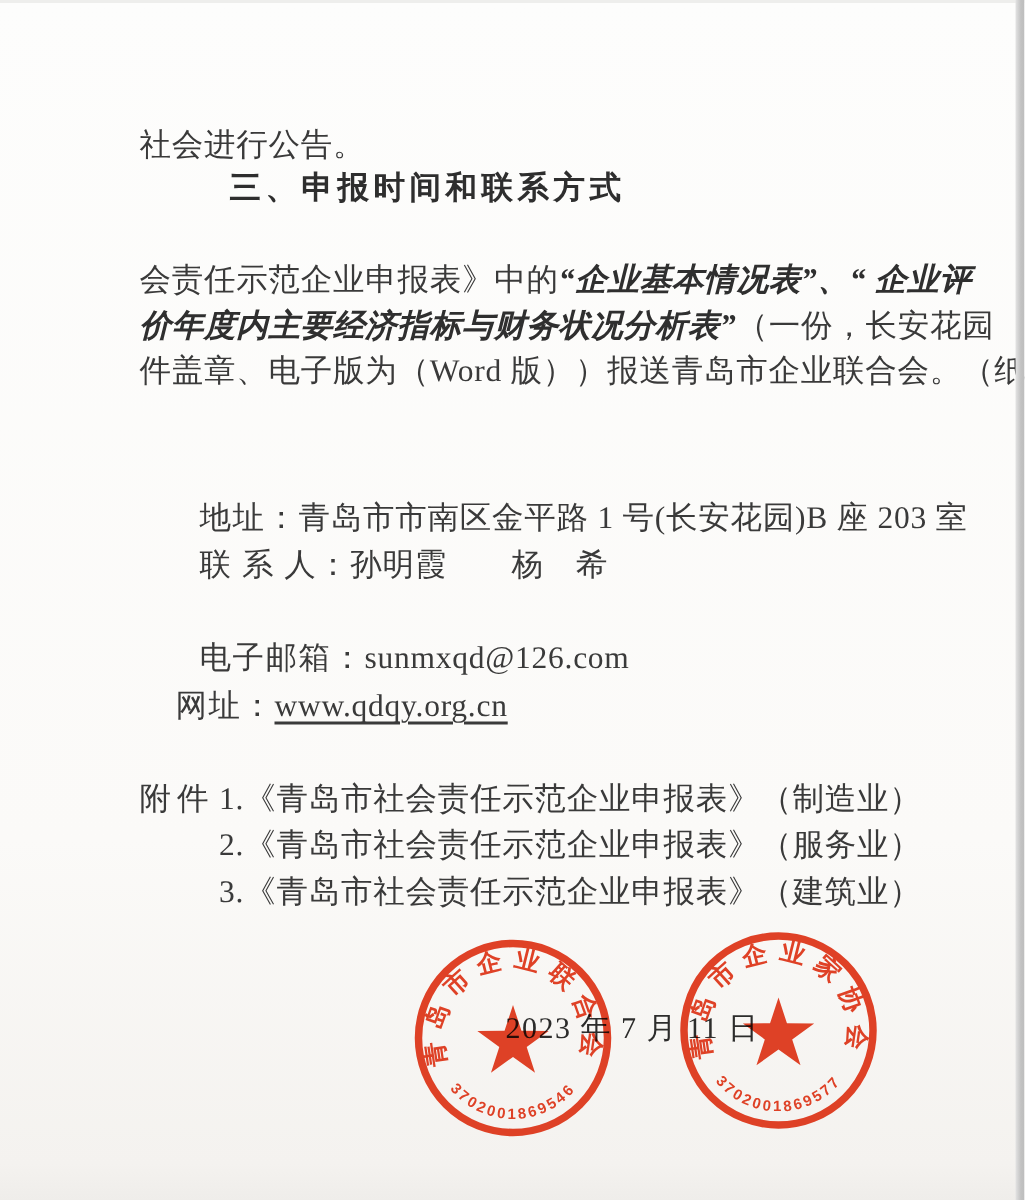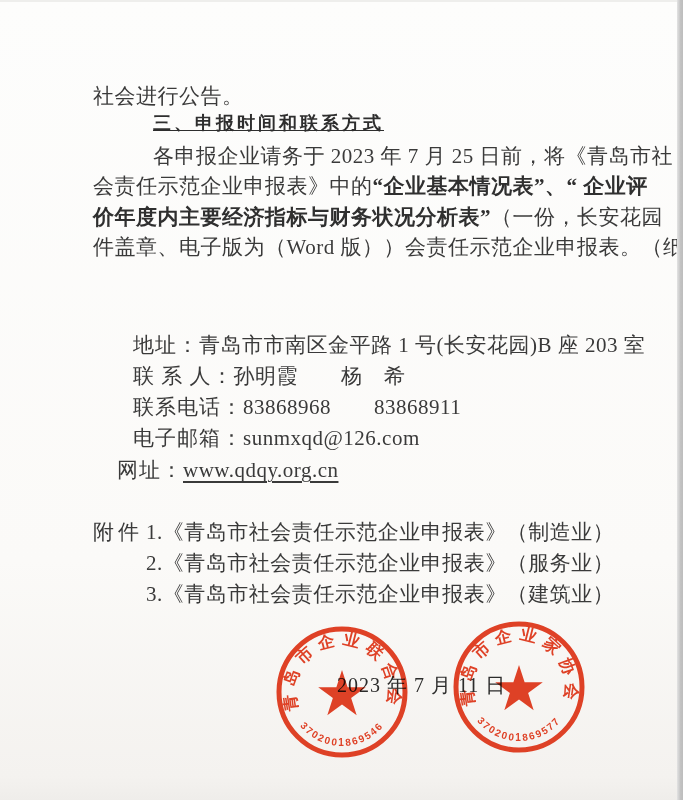--- a/index.html
+++ b/index.html
@@ -18,23 +18,23 @@
   }
   .edge-top{
     position:absolute;top:0;left:0;width:683px;height:2px;background:#eeeeec;
   }
   .line{
     position:absolute;white-space:nowrap;
     font-size:21px;color:#3a3a3a;letter-spacing:0.5px;
   }
   .heading{
     font-family:"Liberation Sans","DejaVu Sans",sans-serif;
-    font-weight:bold;color:#2e2e2e;letter-spacing:3px;font-size:18px;text-decoration:underline;
+    font-weight:bold;color:#2e2e2e;letter-spacing:3px;font-size:21px;
   }
-  .bold-seg{font-weight:bold;color:#2f2f2f;}
+  .bold-seg{font-weight:bold;color:#2f2f2f;font-style:italic;}
   .contact-label{letter-spacing:1px;}
   .underlined{text-decoration:underline;text-underline-offset:4px;}
   .stamp-date{
     position:absolute;left:337px;top:672px;white-space:nowrap;
     font-size:20px;color:#2d2d2d;letter-spacing:1px;z-index:3;
     mix-blend-mode:multiply;
   }
   svg.seal{position:absolute;z-index:2;opacity:0.96;}
   .seal-name{
     font-family:"Liberation Serif","DejaVu Serif",serif;
@@ -47,44 +47,40 @@
 </style>
 </head>
 <body>
 
 <div class="page">
 
   <div class="line" style="left:93px;top:82px;">社会进行公告。</div>
 
   <div class="line heading" style="left:153px;top:111px;">三、申报时间和联系方式</div>
 
-  <div class="line" style="left:153px;top:142px;">各申报企业请务于 2023 年 7 月 25 日前，将《青岛市社</div>
 
   <div class="line" style="left:93px;top:172px;">
     <span>会责任示范企业申报表》中的</span><span class="bold-seg">“企业基本情况表”、“ 企业评</span>
   </div>
 
   <div class="line" style="left:93px;top:203px;">
     <span class="bold-seg">价年度内主要经济指标与财务状况分析表”</span><span>（一份，长安花园</span>
   </div>
 
-  <div class="line" style="left:93px;top:233px;">件盖章、电子版为（Word 版））会责任示范企业申报表。（纸</div>
+  <div class="line" style="left:93px;top:233px;">件盖章、电子版为（Word 版））报送青岛市企业联合会。（纸</div>
 
 
   <div class="line" style="left:133px;top:331px;">
     <span class="contact-label">地址：</span><span>青岛市市南区金平路 1 号(长安花园)B 座 203 室</span>
   </div>
 
   <div class="line" style="left:133px;top:362px;">
     <span class="contact-label">联 系 人：</span><span>孙明霞　　杨　希</span>
   </div>
 
-  <div class="line" style="left:133px;top:393px;">
-    <span class="contact-label">联系电话：</span><span>83868968　　83868911</span>
-  </div>
 
   <div class="line" style="left:133px;top:424px;">
     <span class="contact-label">电子邮箱：</span><span>sunmxqd@126.com</span>
   </div>
 
   <div class="line" style="left:117px;top:456px;">
     <span class="contact-label">网址：</span><span class="underlined">www.qdqy.org.cn</span>
   </div>
 
   <div class="line" style="left:93px;top:518px;letter-spacing:4px;">附件</div>

